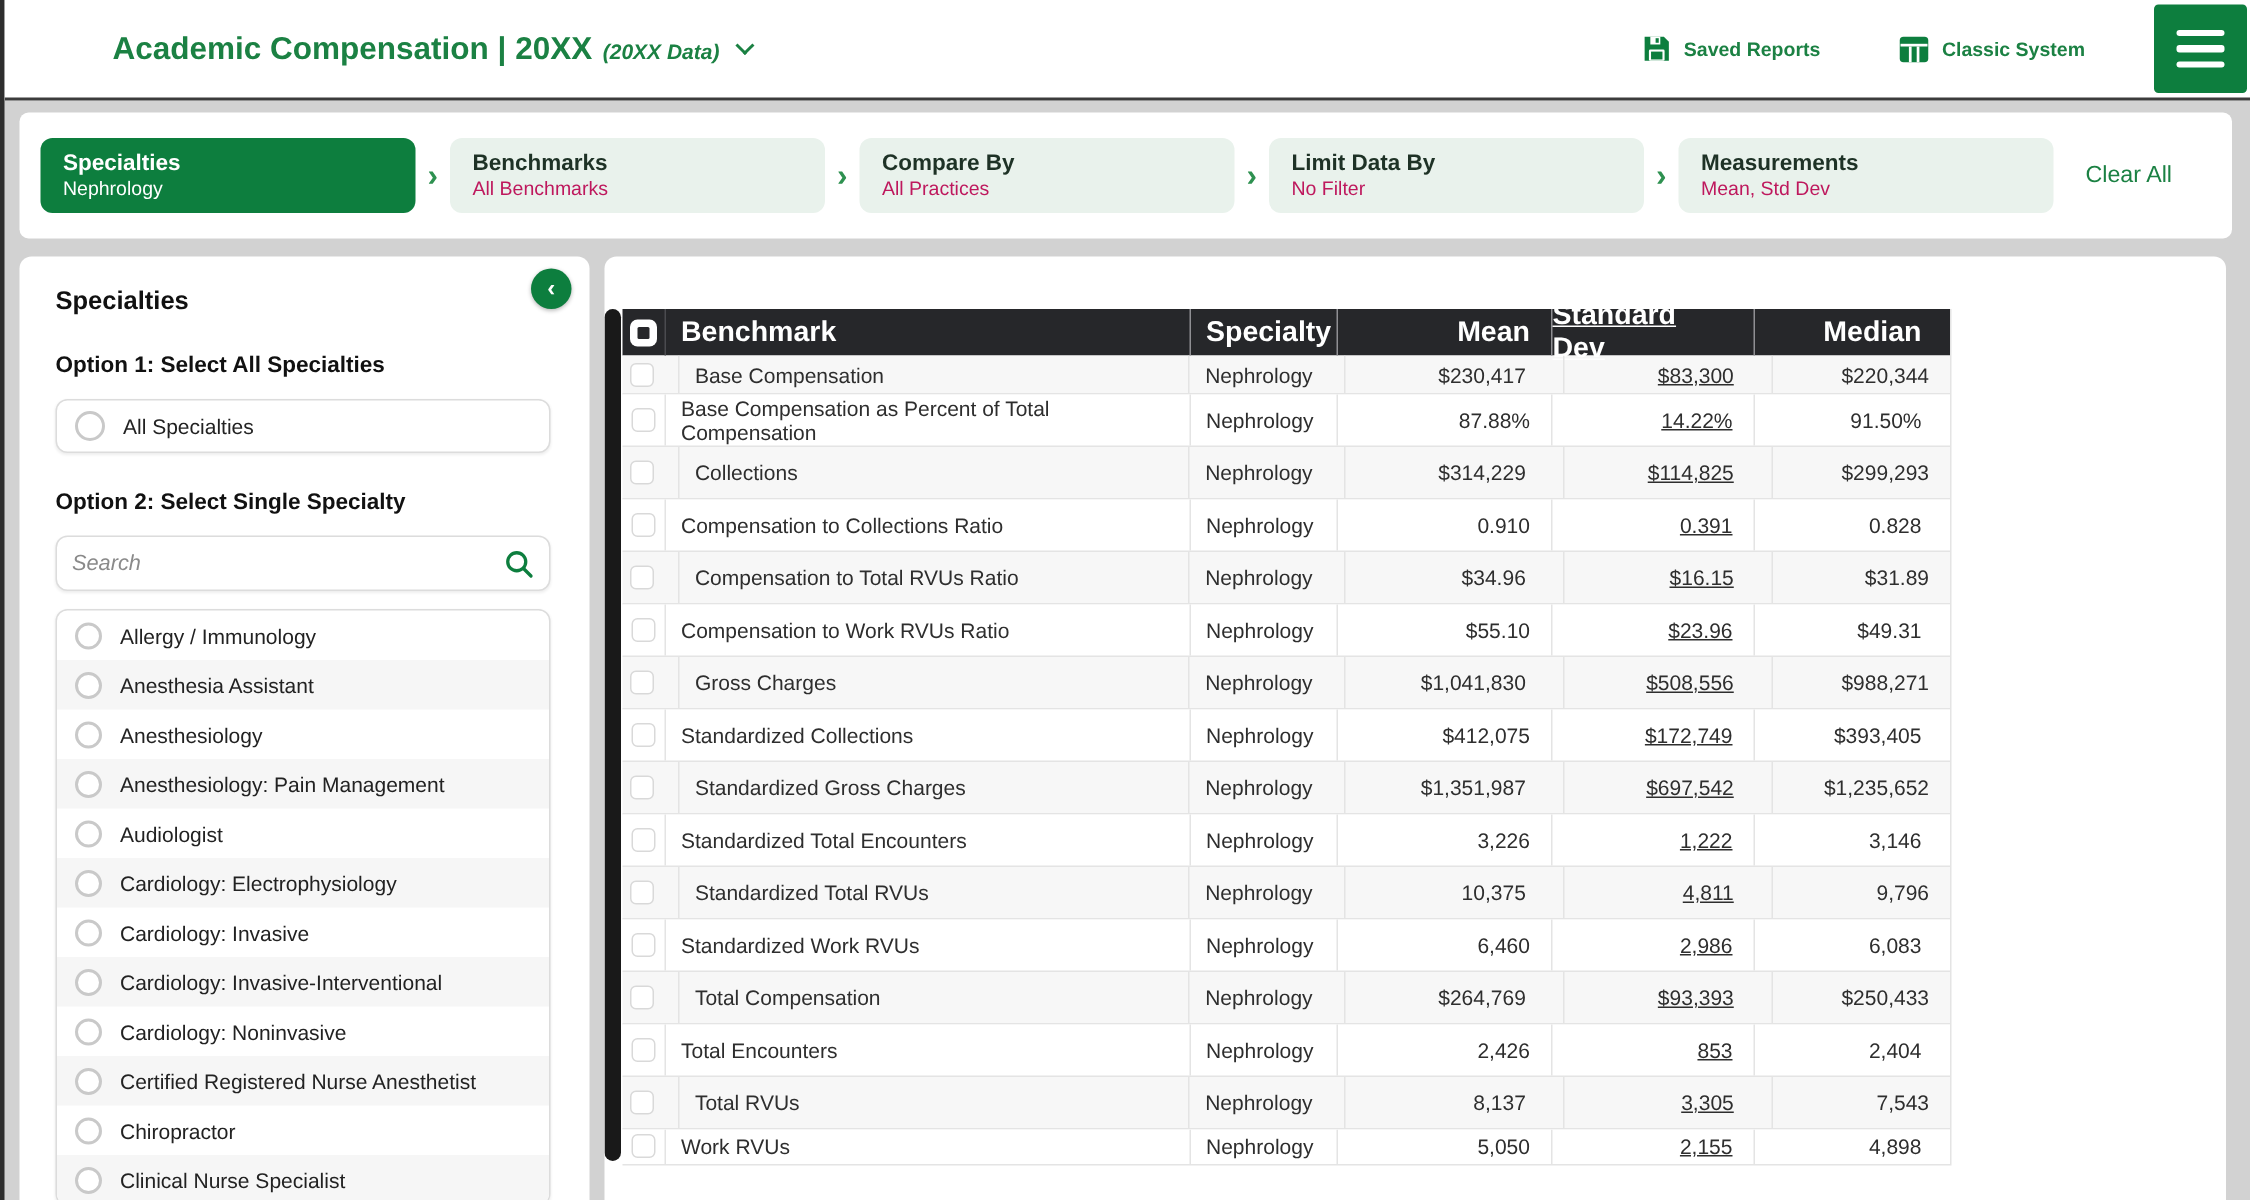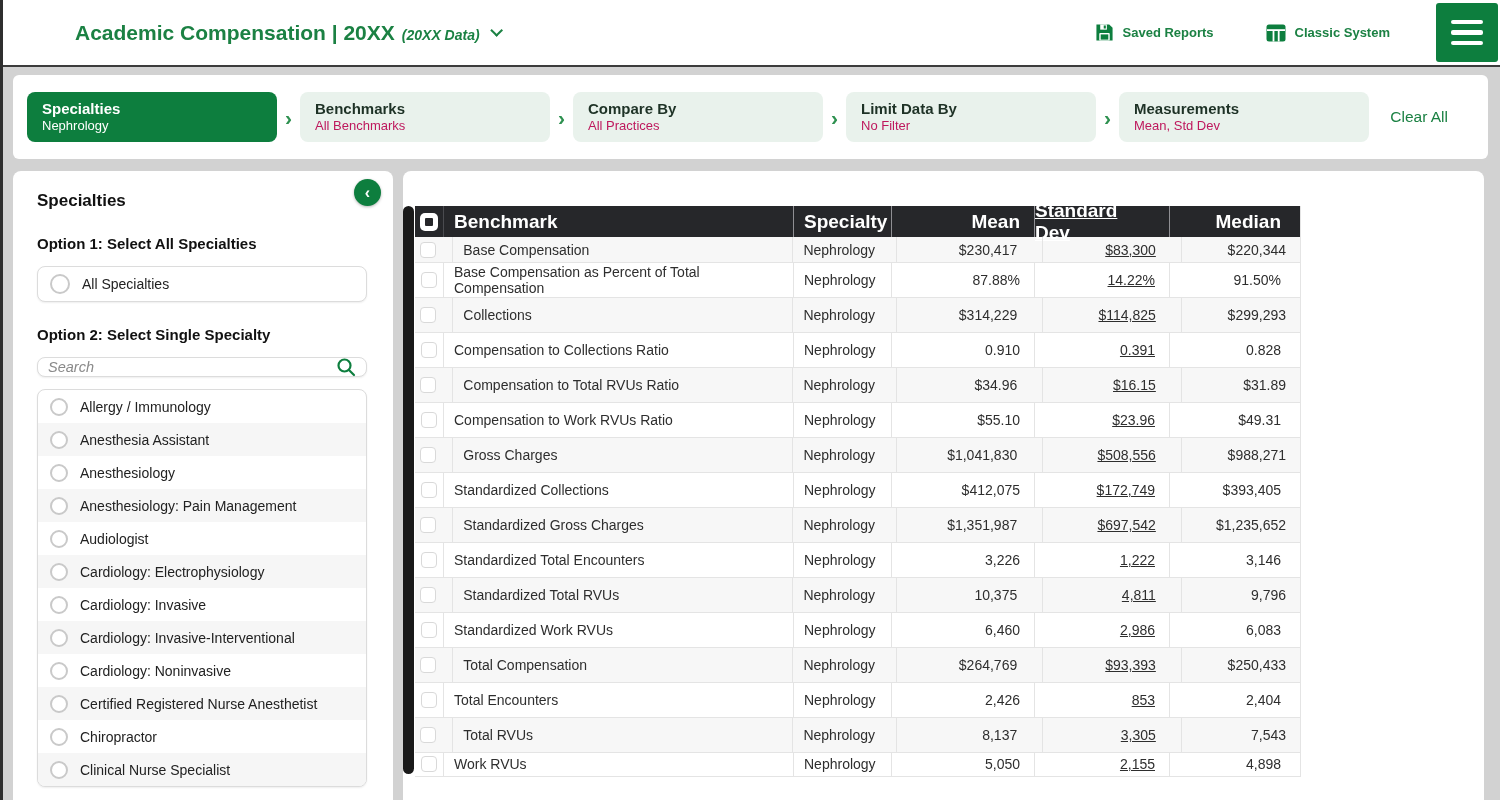--- a/index.html
+++ b/index.html
@@ -69,21 +69,21 @@
   .sidebar h2 { font-size: 17px; color: #111; margin-bottom: 24px; }
   .sidebar h3 { font-size: 15px; color: #111; margin-bottom: 14px; }
   .choice-box {
     height: 36px; border: 1px solid #dcdcdc; border-radius: 8px; background: #fff;
     display: flex; align-items: center; gap: 12px; padding: 0 12px; margin-bottom: 24px;
     box-shadow: 0 1px 2px rgba(0,0,0,.07); cursor: pointer;
   }
   .radio { width: 20px; height: 20px; border: 2px solid #c9c9c9; border-radius: 50%; background: #fff; flex-shrink: 0; }
   .choice-box span.lbl, .spec-item span.lbl { font-size: 14px; color: #222; }
   .search-box {
-    height: 20px; border: 1px solid #dcdcdc; border-radius: 8px; background: #fff;
+    height: 37px; border: 1px solid #dcdcdc; border-radius: 8px; background: #fff;
     display: flex; align-items: center; padding: 0 10px; margin-bottom: 12px;
     box-shadow: 0 1px 2px rgba(0,0,0,.07);
   }
   .search-box input {
     border: none; outline: none; flex: 1; font-size: 14.5px; font-style: italic;
     font-family: "Liberation Sans", sans-serif; color: #444;
   }
   .search-box input::placeholder { color: #8a8a8a; font-style: italic; }
   .spec-list { border: 1px solid #dcdcdc; border-radius: 8px; overflow: hidden; background: #fff; box-shadow: 0 1px 2px rgba(0,0,0,.07); }
   .spec-item { height: 33px; display: flex; align-items: center; gap: 12px; padding: 0 12px; cursor: pointer; }

